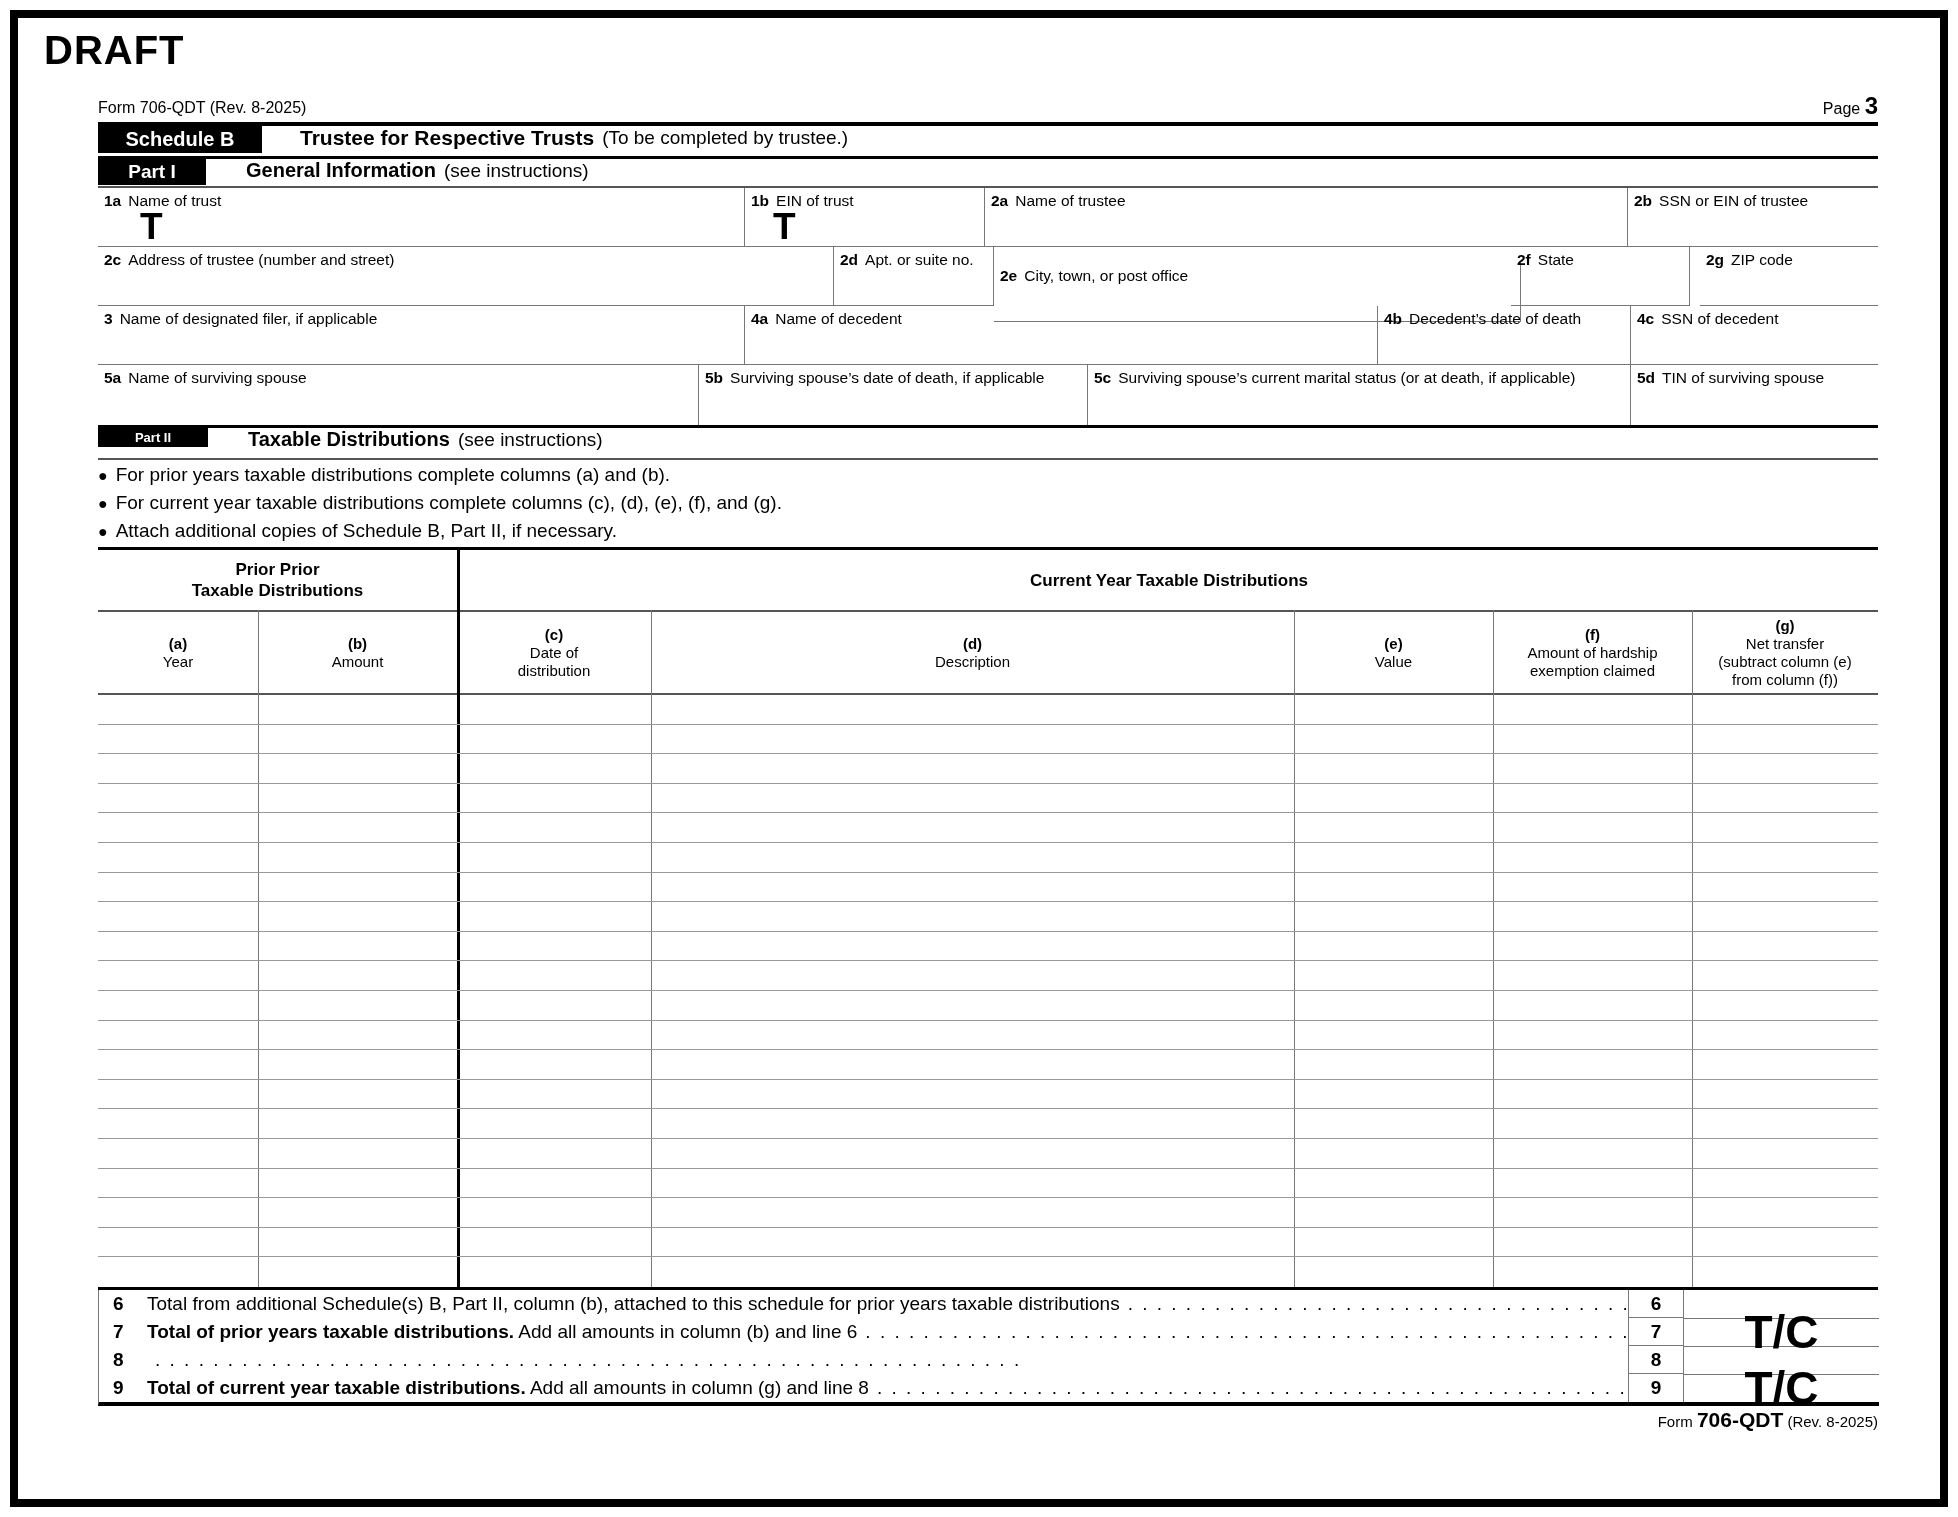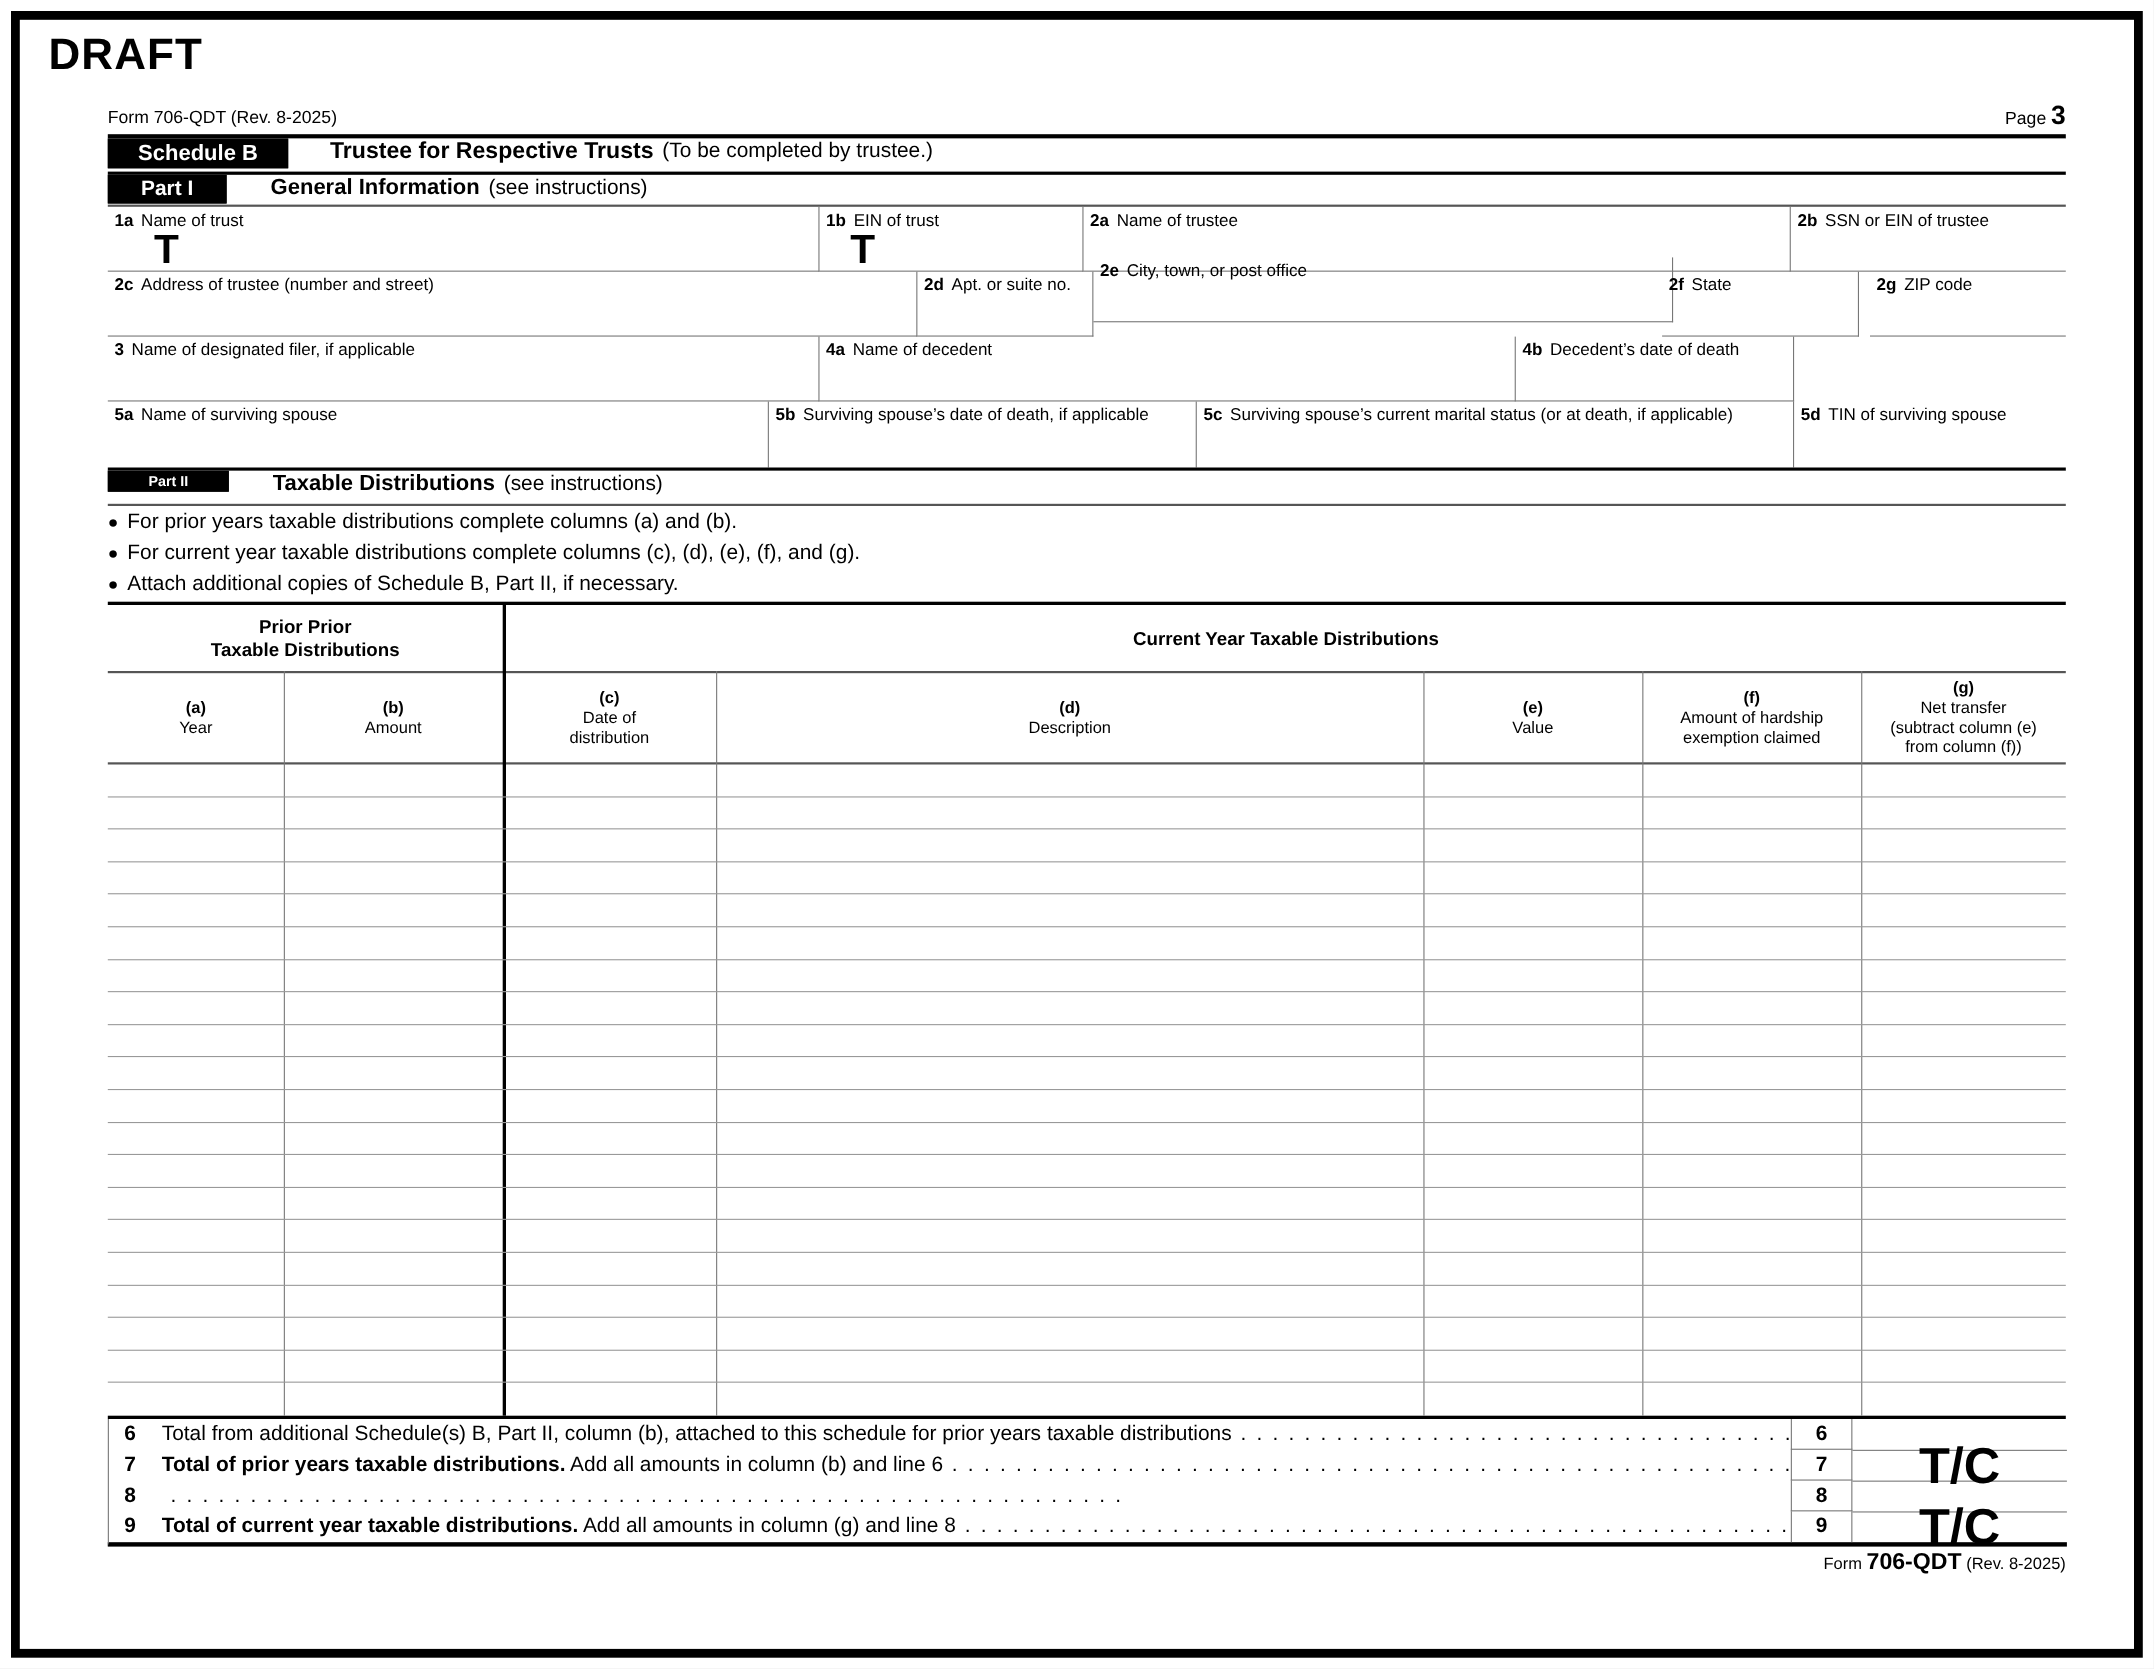--- a/index.html
+++ b/index.html
@@ -112,38 +112,41 @@
   <div class="cell noR" style="left:1628px;top:188px;width:250px;height:59px;">
     <span class="fnum">2b</span><span>SSN or EIN of trustee</span>
   </div>
 
   <div class="cell" style="left:98px;top:247px;width:736px;height:59px;">
     <span class="fnum">2c</span><span>Address of trustee (number and street)</span>
   </div>
   <div class="cell" style="left:834px;top:247px;width:160px;height:59px;">
     <span class="fnum">2d</span><span>Apt. or suite no.</span>
   </div>
-  <div class="cell" style="left:994px;top:234px;width:527px;height:59px;">
+  <div class="cell" style="left:994px;top:263px;width:527px;height:59px;">
     <span class="fnum">2e</span><span>City, town, or post office</span>
   </div>
   <div class="cell" style="left:1511px;top:247px;width:179px;height:59px;">
     <span class="fnum">2f</span><span>State</span>
   </div>
   <div class="cell noR" style="left:1700px;top:247px;width:178px;height:59px;">
     <span class="fnum">2g</span><span>ZIP code</span>
   </div>
 
   <div class="cell" style="left:98px;top:306px;width:647px;height:59px;">
     <span class="fnum">3</span><span>Name of designated filer, if applicable</span>
   </div>
   <div class="cell" style="left:745px;top:306px;width:633px;height:59px;">
     <span class="fnum">4a</span><span>Name of decedent</span>
   </div>
   <div class="cell" style="left:1378px;top:306px;width:253px;height:59px;">
     <span class="fnum">4b</span><span>Decedent’s date of death</span>
+  </div>
+  <div class="cell noR" style="left:1631px;top:306px;width:247px;height:59px;">
+    <span class="fnum">4c</span><span>SSN of decedent</span>
   </div>
 
   <div class="cell noB" style="left:98px;top:365px;width:601px;height:60px;">
     <span class="fnum">5a</span><span>Name of surviving spouse</span>
   </div>
   <div class="cell noB" style="left:699px;top:365px;width:389px;height:60px;">
     <span class="fnum">5b</span><span>Surviving spouse’s date of death, if applicable</span>
   </div>
   <div class="cell noB" style="left:1088px;top:365px;width:543px;height:60px;">
     <span class="fnum">5c</span><span>Surviving spouse’s current marital status (or at death, if applicable)</span>

